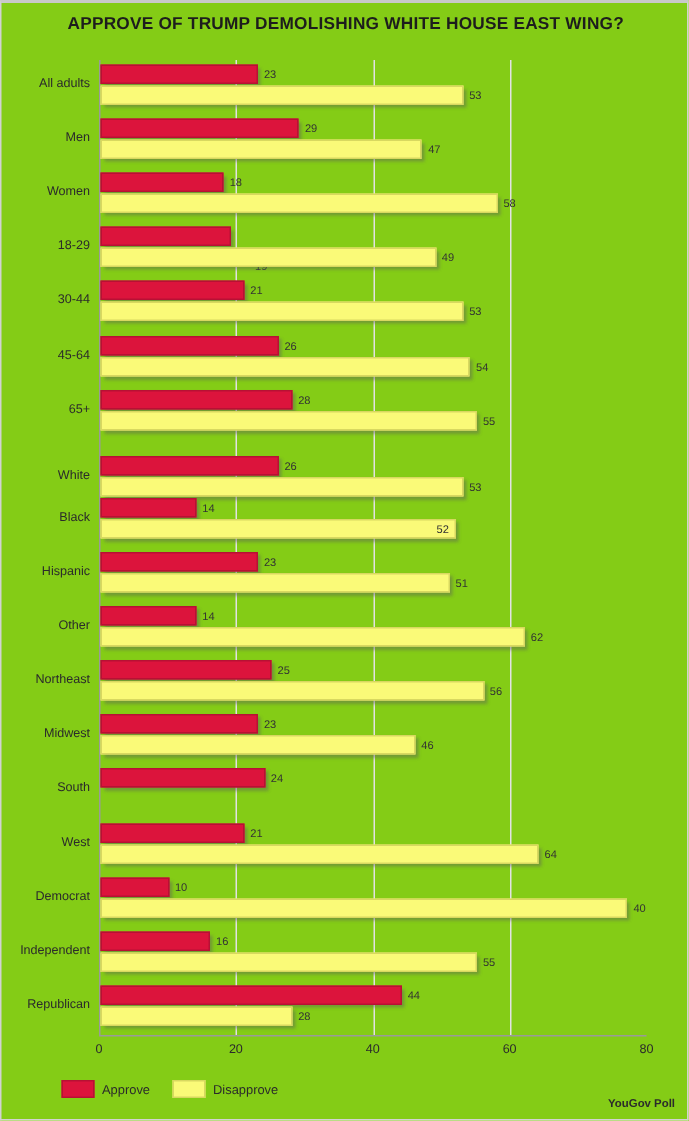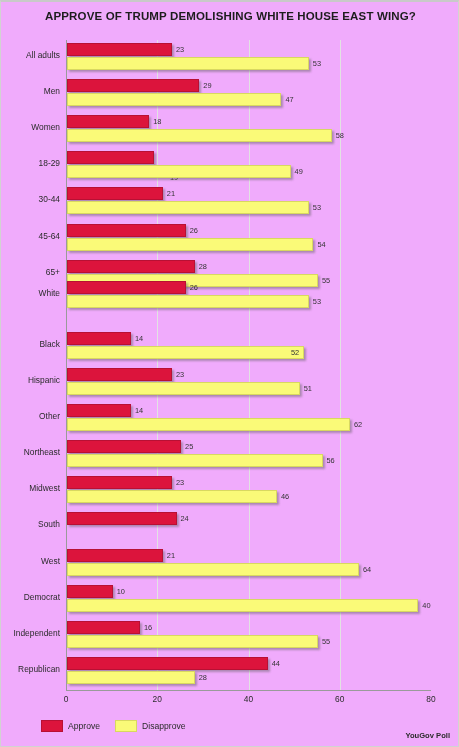--- a/index.html
+++ b/index.html
@@ -10,21 +10,21 @@
     width: 459px;
     height: 747px;
     background: #ffffff;
     font-family: "Liberation Sans", sans-serif;
     overflow: hidden;
   }
   #chart-root {
     position: relative;
     width: 459px;
     height: 747px;
-    background: #f0abfc;
+    background: #84cc16;
     box-sizing: border-box;
     border: 1px solid #d2d2d2;
     border-top: 2px solid #c9c9c9;
   }
   #chart-title {
     position: absolute;
     top: 8px;
     left: 0;
     width: 459px;
     text-align: center;
@@ -239,21 +239,21 @@
           <div class="cat-label">65+</div>
           <div class="bar-wrap approve" style="width: 127.75px;">
             <div class="bar approve" style="width: 127.75px;"></div>
             <span class="bar-value" style="left: 127.75px;">28</span>
           </div>
           <div class="bar-wrap disapprove" style="width: 250.938px;">
             <div class="bar disapprove" style="width: 250.938px;"></div>
             <span class="bar-value" style="left: 250.938px;">55</span>
           </div>
         </div>
-        <div class="cat-row" style="top: 238px; height: 36.1111px; padding-left: 18px;">
+        <div class="cat-row" style="top: 261px; height: 36.1111px; padding-left: 18px;">
           <div class="cat-label">White</div>
           <div class="bar-wrap approve" style="width: 118.625px;">
             <div class="bar approve" style="width: 118.625px;"></div>
             <span class="bar-value" style="left: 118.625px;">26</span>
           </div>
           <div class="bar-wrap disapprove" style="width: 241.812px;">
             <div class="bar disapprove" style="width: 241.812px;"></div>
             <span class="bar-value" style="left: 241.812px;">53</span>
           </div>
         </div>

